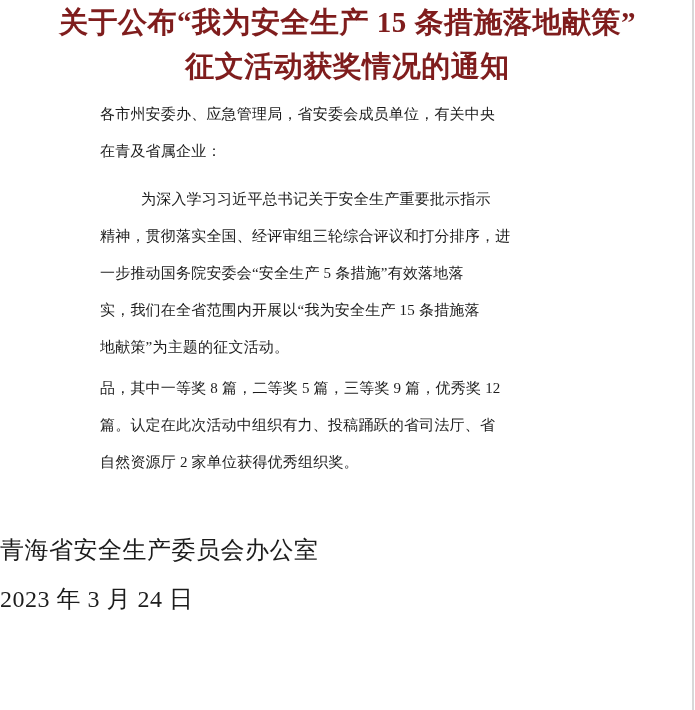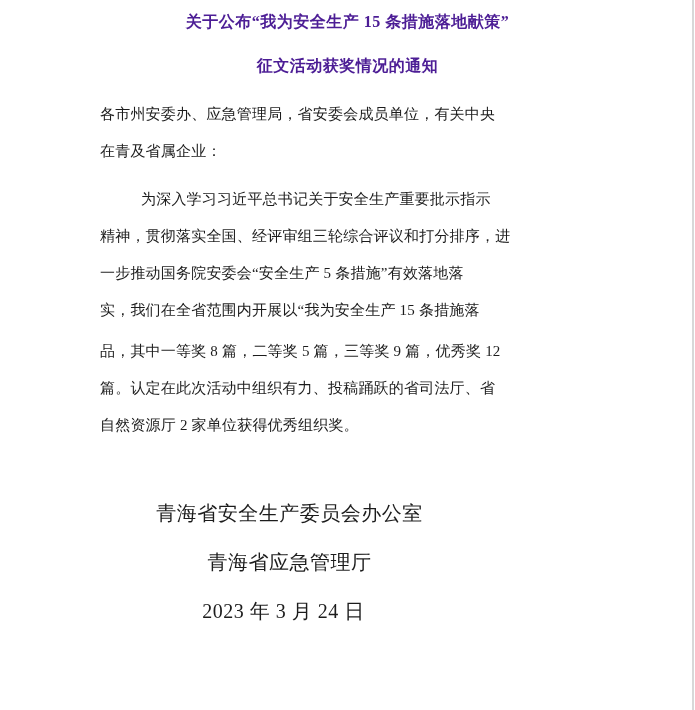--- a/index.html
+++ b/index.html
@@ -20,42 +20,42 @@
     position: absolute;
     top: 0;
     right: 1px;
     width: 2px;
     height: 710px;
     background: #d8d8d8;
   }
   .title-block {
     text-align: center;
     font-weight: 700;
-    font-size: 16px;
+    font-size: 29px;
     line-height: 44px;
-    color: #4c1d95;
+    color: #7f1d1d;
     letter-spacing: 0.5px;
   }
   .body-block {
     margin-left: 100px;
     width: 535px;
     margin-top: 8px;
     font-size: 15px;
     line-height: 37px;
     letter-spacing: 0.2px;
   }
   .para-2 { margin-top: 11px; }
   .para-3 { margin-top: 4px; }
   .line { white-space: nowrap; }
   .indent { text-indent: 41px; }
   .signature-block {
     margin-top: 45px;
-    text-align: center;
+    text-align: left;
     padding-right: 116px;
-    font-size: 20px;
+    font-size: 24px;
     line-height: 49px;
     letter-spacing: 0.5px;
   }
   .sig-date { padding-right: 12px; font-family: Liberation Serif, serif; }
 </style>
 </head>
 <body>
 
 <div class="page">
 
@@ -69,31 +69,31 @@
     <div class="para">
       <div class="line">各市州安委办、应急管理局，省安委会成员单位，有关中央</div>
       <div class="line">在青及省属企业：</div>
     </div>
 
     <div class="para para-2">
       <div class="line indent">为深入学习习近平总书记关于安全生产重要批示指示</div>
       <div class="line">精神，贯彻落实全国、经评审组三轮综合评议和打分排序，进</div>
       <div class="line">一步推动国务院安委会“安全生产 5 条措施”有效落地落</div>
       <div class="line">实，我们在全省范围内开展以“我为安全生产 15 条措施落</div>
+      <div class="line">地献策”为主题的征文活动。</div>
     </div>
 
     <div class="para para-3">
       <div class="line">品，其中一等奖 8 篇，二等奖 5 篇，三等奖 9 篇，优秀奖 12</div>
       <div class="line">篇。认定在此次活动中组织有力、投稿踊跃的省司法厅、省</div>
       <div class="line">自然资源厅 2 家单位获得优秀组织奖。</div>
     </div>
 
   </div>
 
   <div class="signature-block">
     <div class="sig-line">青海省安全生产委员会办公室</div>
-    <div class="sig-line">青海省应急管理厅</div>
     <div class="sig-line sig-date">2023 年 3 月 24 日</div>
   </div>
 
   <div class="right-edge"></div>
 
 </div>
 
 </body></html>

